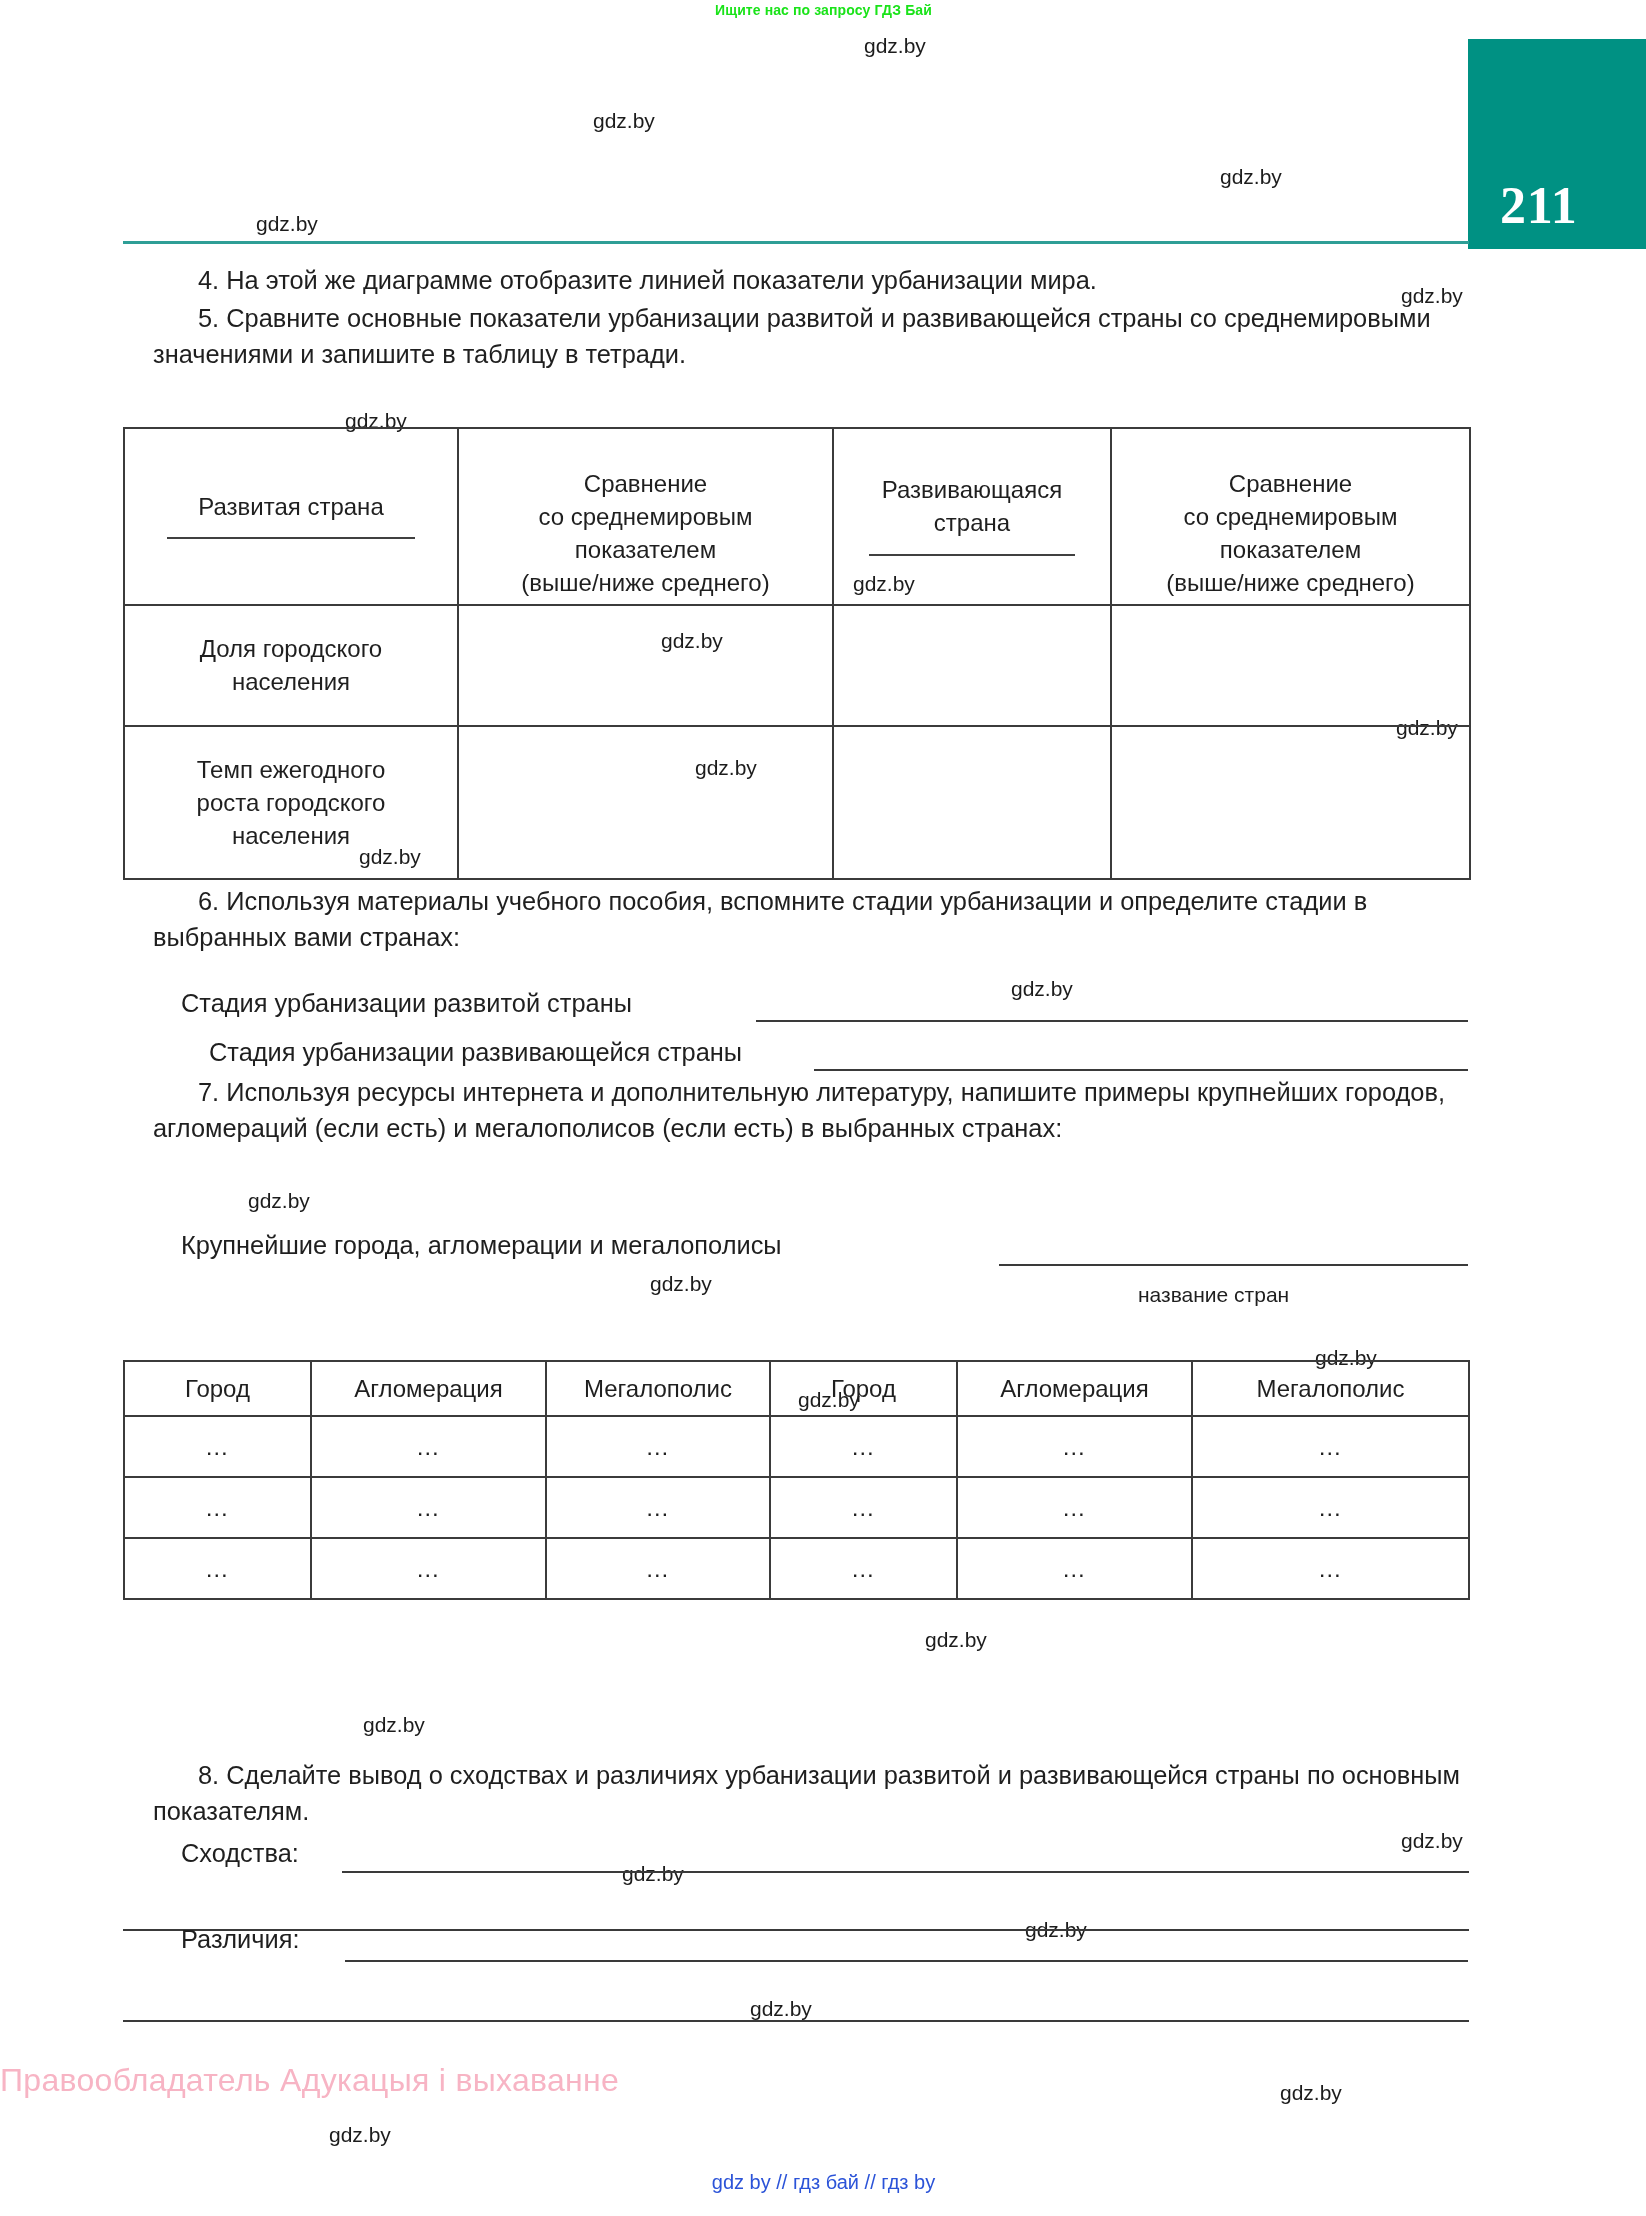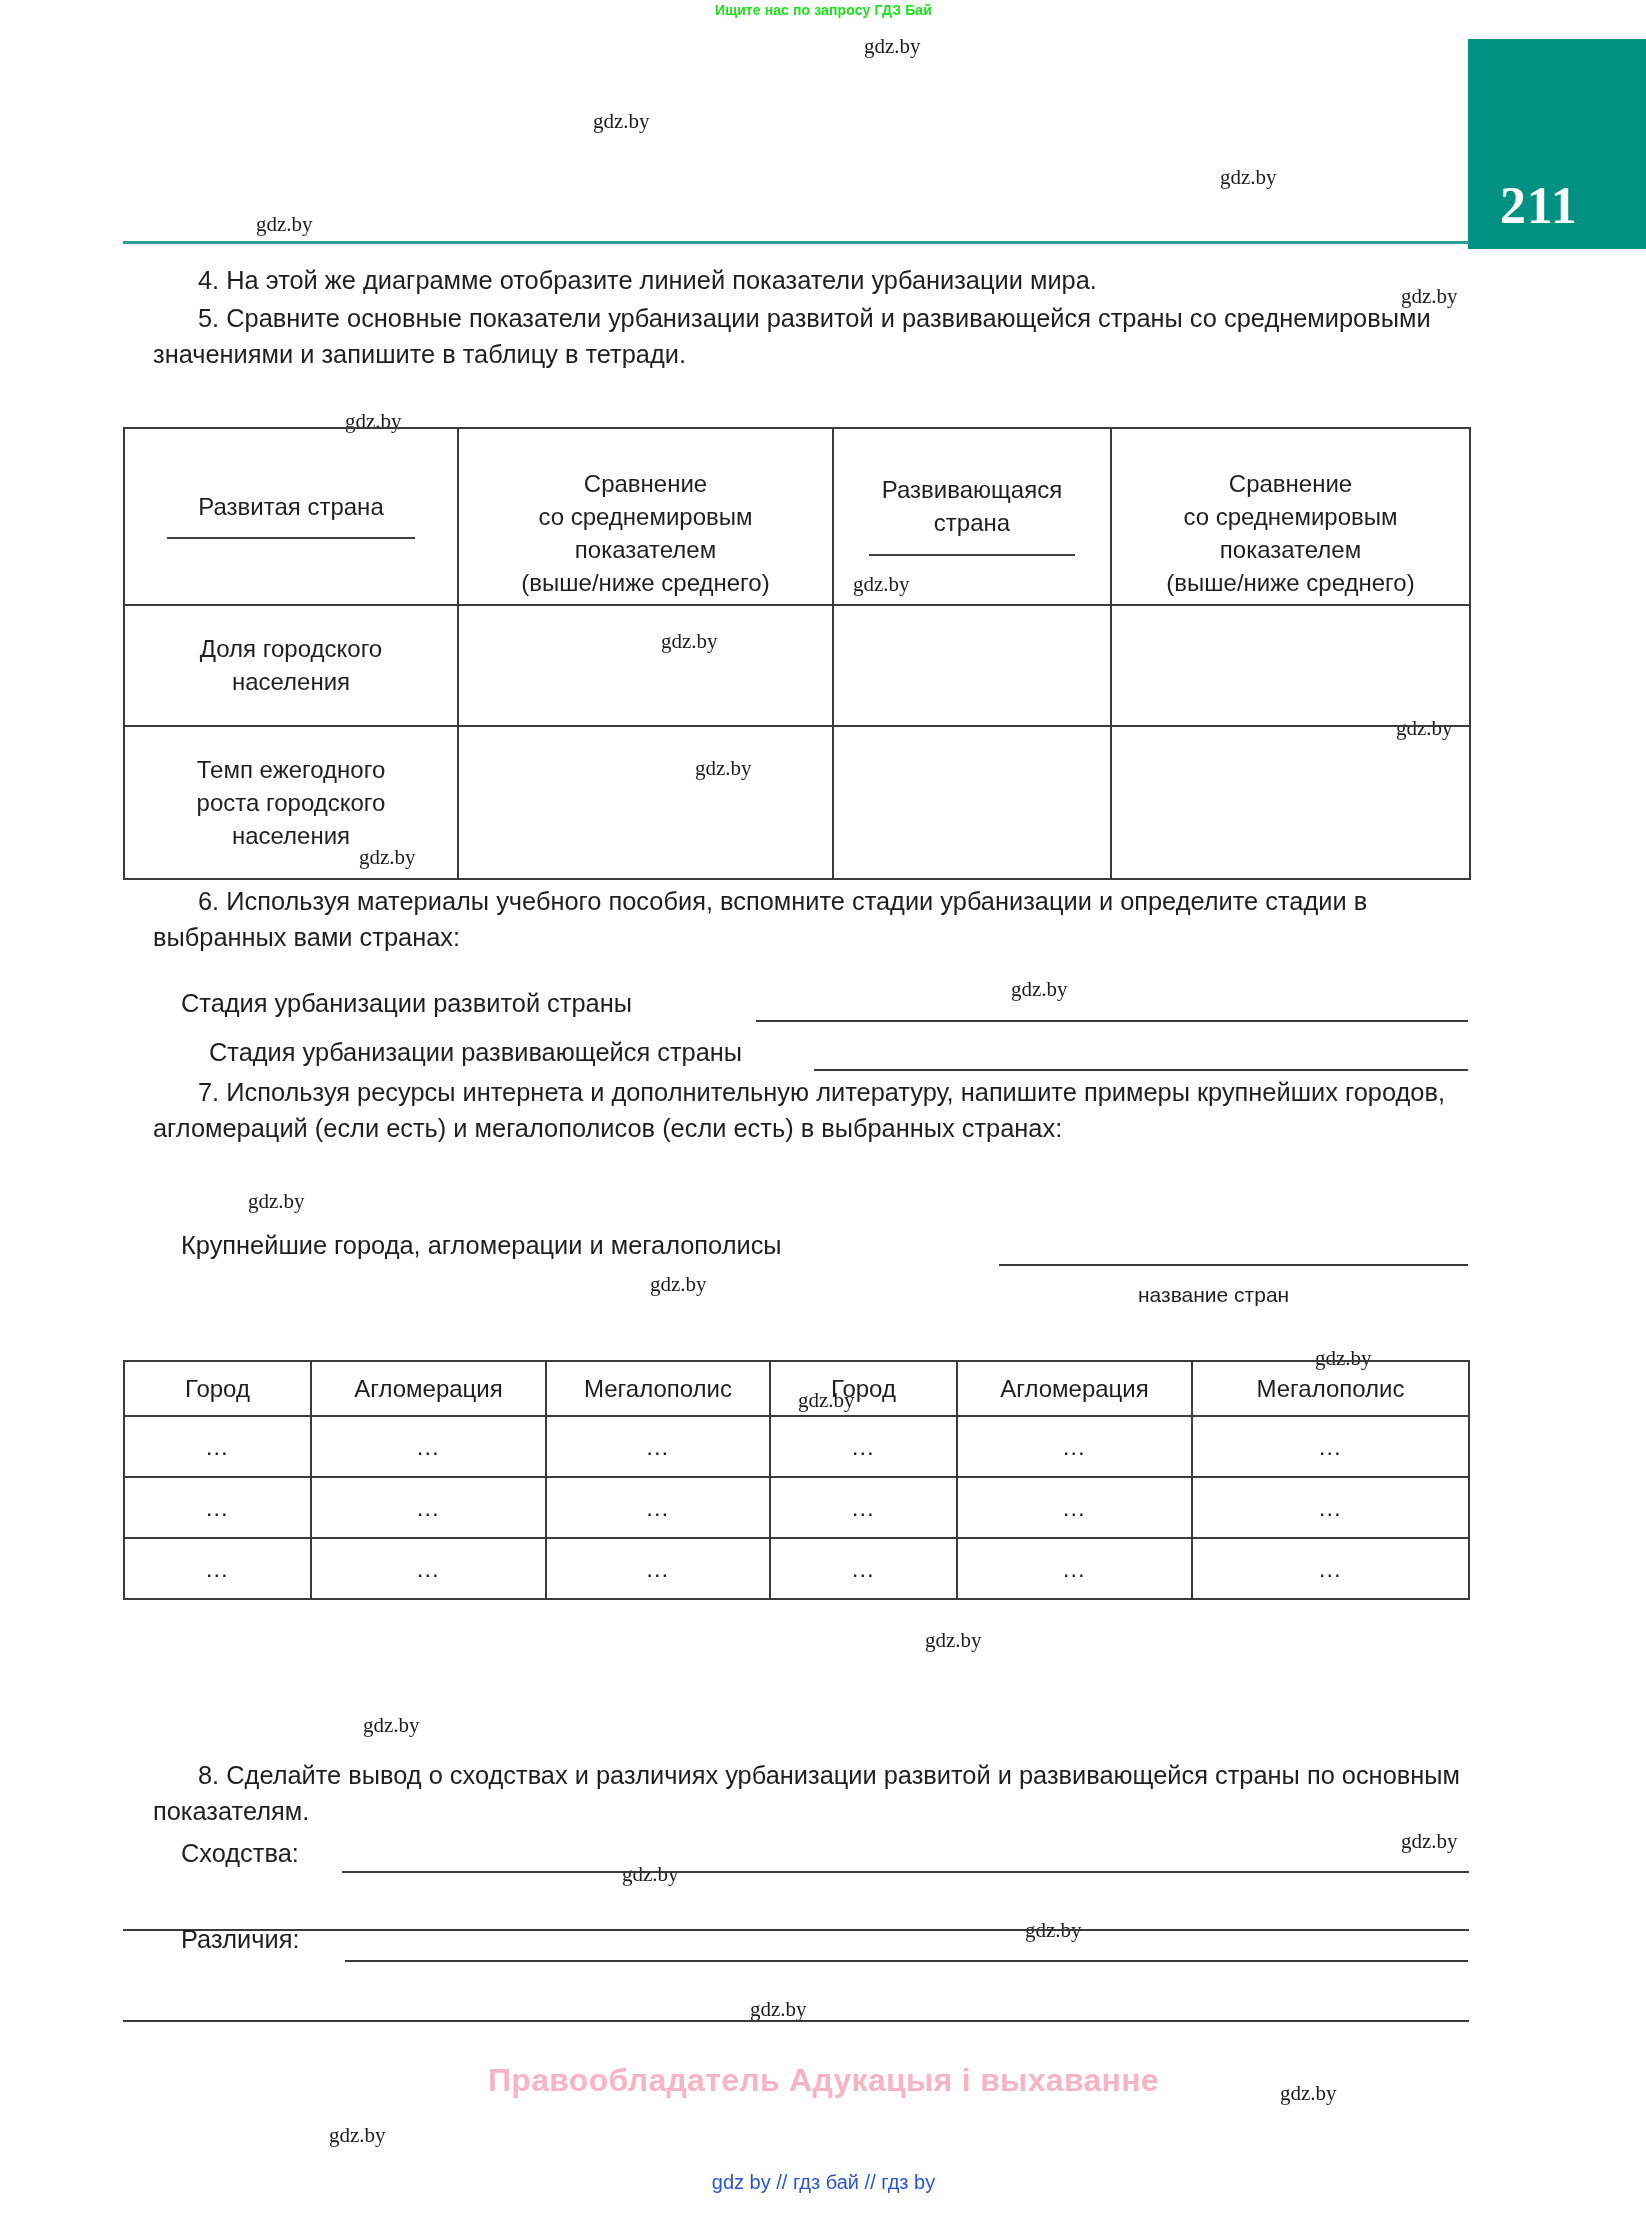--- a/index.html
+++ b/index.html
@@ -59,21 +59,21 @@
     left: 123px;
     top: 241px;
     width: 1346px;
     height: 3.2px;
     background: #2e9e96;
   }
 
   
   .wm {
     position: absolute;
-    font-family: Liberation Serif, serif;
+    font-family: Liberation Sans, sans-serif;
     font-size: 21px;
     color: #1c1c1c;
     white-space: nowrap;
     pointer-events: none;
   }
 
   
   .para {
     position: absolute;
     font-size: 25.4px;
@@ -119,25 +119,24 @@
     height: 0;
     border-bottom: 2.4px solid #3a3a3a;
   }
 
   
   .copyright {
     position: absolute;
     left: 0;
     top: 2062px;
     width: 1647px;
-    text-align: center;
+    text-align: left;
     font-size: 32px;
     color: #f7b4c4;
     letter-spacing: 0.3px;
-    font-weight: bold;
   }
   .bottom-links {
     position: absolute;
     left: 0;
     top: 2171px;
     width: 1647px;
     text-align: center;
     font-size: 20px;
     color: #2b53d8;
   }

